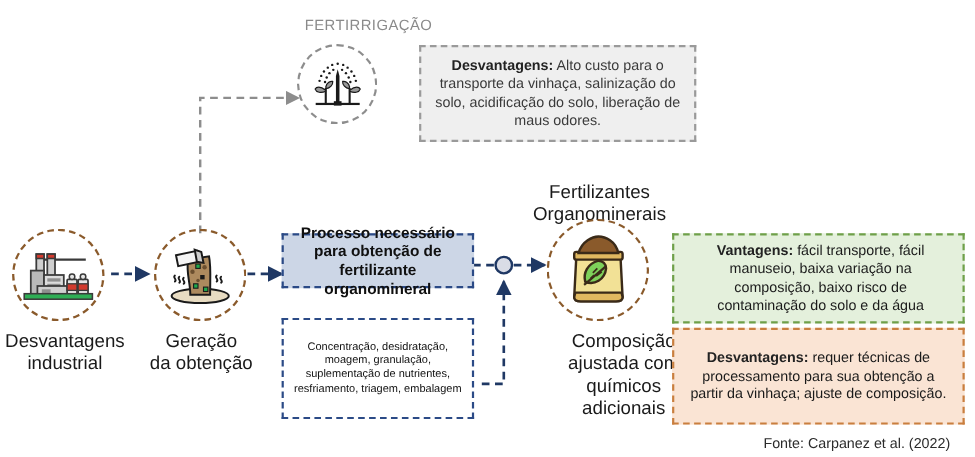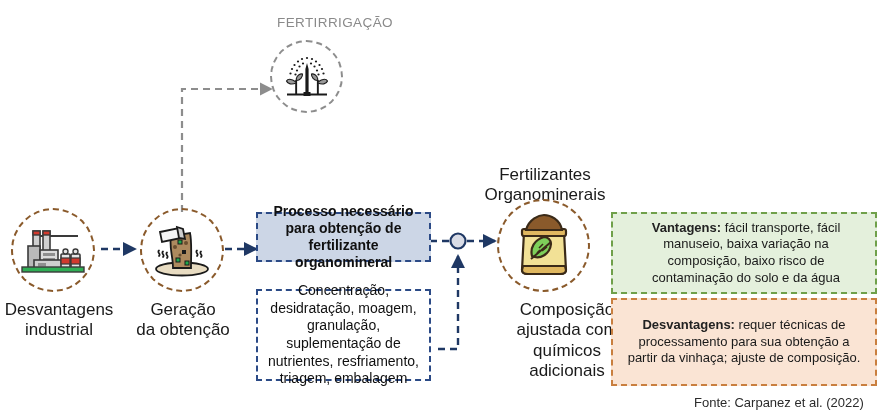--- a/index.html
+++ b/index.html
@@ -98,21 +98,21 @@
     line-height: 1.22;
     color: #101010;
     display: flex;
     align-items: center;
     justify-content: center;
     padding: 6px 8px;
   }
   .procbox.light {
     background: #ffffff;
     font-weight: normal;
-    font-size: 14px;
+    font-size: 10px;
     line-height: 1.26;
     border-color: #2b4a86;
   }
 
   
   .source {
     font-size: 13px;
     color: #2b2b2b;
     white-space: nowrap;
   }
@@ -184,20 +184,25 @@
       <rect x="17.2" y="32" width="1.9" height="14" fill="#1a1a1a"></rect>
       <path d="M18 34 C13 30 9.5 31 8.5 33 C9.5 36 14 37 18 35 Z" fill="#9a9a9a" stroke="#1a1a1a" stroke-width="1.1"></path>
       <path d="M18.2 31 C19 27 22.5 25.5 24.5 26 C24.8 29 22 32.5 18.5 32.5 Z" fill="#9a9a9a" stroke="#1a1a1a" stroke-width="1.1"></path>
 
       <rect x="38.9" y="32" width="1.9" height="14" fill="#1a1a1a"></rect>
       <path d="M40 34 C45 30 48.5 31 49.5 33 C48.5 36 44 37 40 35 Z" fill="#9a9a9a" stroke="#1a1a1a" stroke-width="1.1"></path>
       <path d="M39.8 31 C39 27 35.5 25.5 33.5 26 C33.2 29 36 32.5 39.5 32.5 Z" fill="#9a9a9a" stroke="#1a1a1a" stroke-width="1.1"></path>
     </svg>
   </div>
 
+  <div class="abs callout" style="left:381px; top:41px; width:252px; height:88px;">
+    <div>
+      <b>Desvantagens:</b><span> Alto custo para o transporte da vinhaça, salinização do solo, acidificação do solo, liberação de maus odores.</span>
+    </div>
+  </div>
 
   <div class="abs medallion" style="left:11px; top:208px; width:84px; height:84px;">
     <svg width="66" height="56" viewBox="0 0 66 56">
 
       <path d="M14 14 L58 14" stroke="#3a3a3a" stroke-width="2.2" fill="none"></path>
 
       <rect x="13" y="9" width="7" height="28" fill="#cfcfcf" stroke="#3a3a3a" stroke-width="1.6"></rect>
       <rect x="13" y="9" width="7" height="4" fill="#d23a2e" stroke="#3a3a3a" stroke-width="1.4"></rect>
       <rect x="23" y="9" width="7" height="28" fill="#cfcfcf" stroke="#3a3a3a" stroke-width="1.6"></rect>
       <rect x="23" y="9" width="7" height="4" fill="#d23a2e" stroke="#3a3a3a" stroke-width="1.4"></rect>

